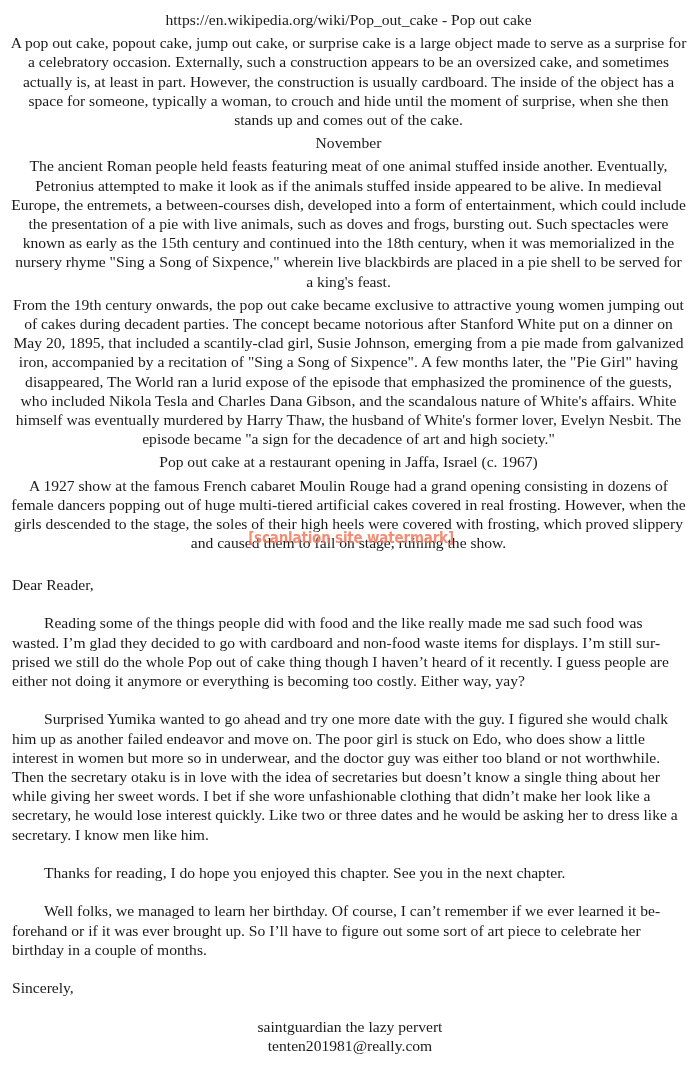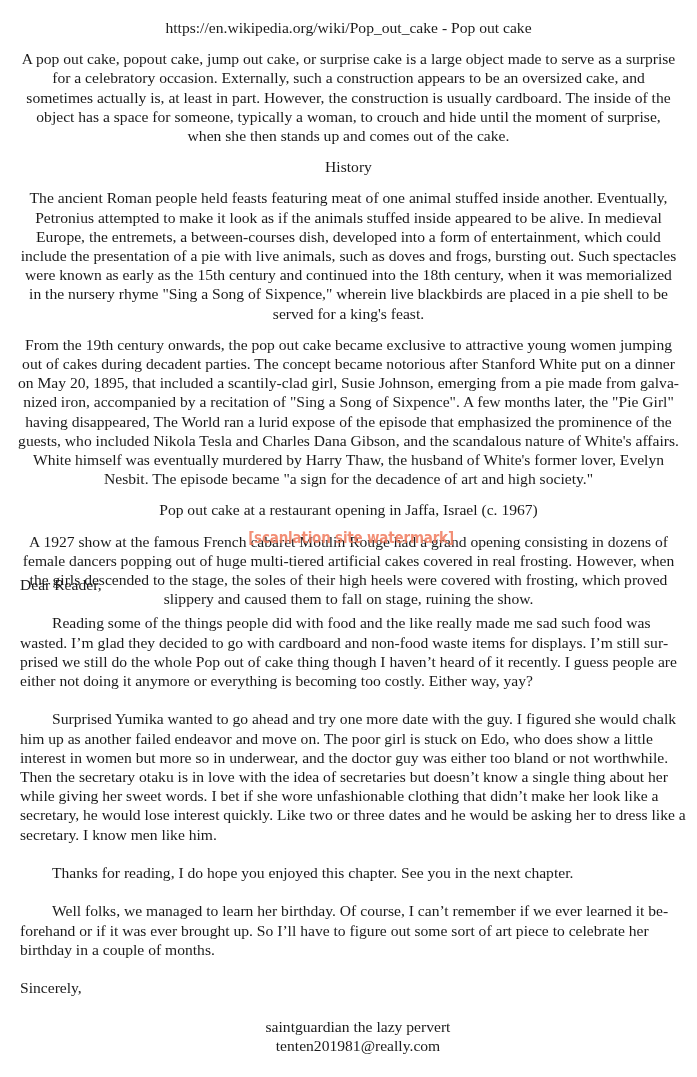--- a/index.html
+++ b/index.html
@@ -5,44 +5,44 @@
     html, body { margin: 0; padding: 0; background: #ffffff; }
     body {
       width: 697px; height: 1077px; overflow: hidden; position: relative;
       font-family: "Liberation Serif", "DejaVu Serif", serif;
       color: #1a1a1a; font-size: 15.6px;
     }
     .wiki {
       position: absolute; left: 6px; top: 6px; width: 685px;
       text-align: center; line-height: 19.2px;
     }
-    .wiki p { margin: 12px; }
+    .wiki p { margin: 4px; }
     .letter {
-      position: absolute; left: 20px; top: 575px; width: 676px;
+      position: absolute; left: 12px; top: 575px; width: 676px;
       line-height: 19.2px;
       font-family: Liberation Serif, serif;
     }
     .letter p { margin: 0 0 19.2px 0; }
     .letter p.indent { text-indent: 32px; }
     .letter p.tight { margin-bottom: 0; text-align: center; }
     .watermark {
       position: absolute; left: 146px; top: 529px; width: 410px;
       text-align: center; font-family: "DejaVu Sans", sans-serif;
       font-weight: bold; font-size: 13.5px; letter-spacing: -0.2px;
       color: #f07b5e; opacity: 0.85; pointer-events: none; white-space: nowrap;
       transform: scaleY(1.15);
     }
   </style>
 </head>
 <body>
 
 <div class="wiki">
   <p>https://en.wikipedia.org/wiki/Pop_out_cake - Pop out cake</p>
   <p>A pop out cake, popout cake, jump out cake, or surprise cake is a large object made to serve as a surprise for a celebratory occasion. Externally, such a construction appears to be an oversized cake, and sometimes actually is, at least in part. However, the construction is usually cardboard. The inside of the object has a space for someone, typically a woman, to crouch and hide until the moment of surprise, when she then stands up and comes out of the cake.</p>
-  <p>History</p>
+  <p>November</p>
   <p>The ancient Roman people held feasts featuring meat of one animal stuffed inside another. Eventually, Petronius attempted to make it look as if the animals stuffed inside appeared to be alive. In medieval Europe, the entremets, a between-courses dish, developed into a form of entertainment, which could include the presentation of a pie with live animals, such as doves and frogs, bursting out. Such spectacles were known as early as the 15th century and continued into the 18th century, when it was memorialized in the nursery rhyme "Sing a Song of Sixpence," wherein live blackbirds are placed in a pie shell to be served for a king's feast.</p>
   <p>From the 19th century onwards, the pop out cake became exclusive to attractive young women jumping out of cakes during decadent parties. The concept became notorious after Stanford White put on a dinner on May 20, 1895, that included a scantily-clad girl, Susie Johnson, emerging from a pie made from galva­nized iron, accompanied by a recitation of "Sing a Song of Sixpence". A few months later, the "Pie Girl" having disappeared, The World ran a lurid expose of the episode that emphasized the prominence of the guests, who included Nikola Tesla and Charles Dana Gibson, and the scandalous nature of White's affairs. White himself was eventually murdered by Harry Thaw, the husband of White's former lover, Evelyn Nesbit. The episode became "a sign for the decadence of art and high society."</p>
   <p>Pop out cake at a restaurant opening in Jaffa, Israel (c. 1967)</p>
   <p>A 1927 show at the famous French cabaret Moulin Rouge had a grand opening consisting in dozens of female dancers popping out of huge multi-tiered artificial cakes covered in real frosting. However, when the girls descended to the stage, the soles of their high heels were covered with frosting, which proved slippery and caused them to fall on stage, ruining the show.</p>
 </div>
 
 <div class="watermark">[scanlation site watermark]</div>
 
 <div class="letter">
   <p>Dear Reader,</p>

